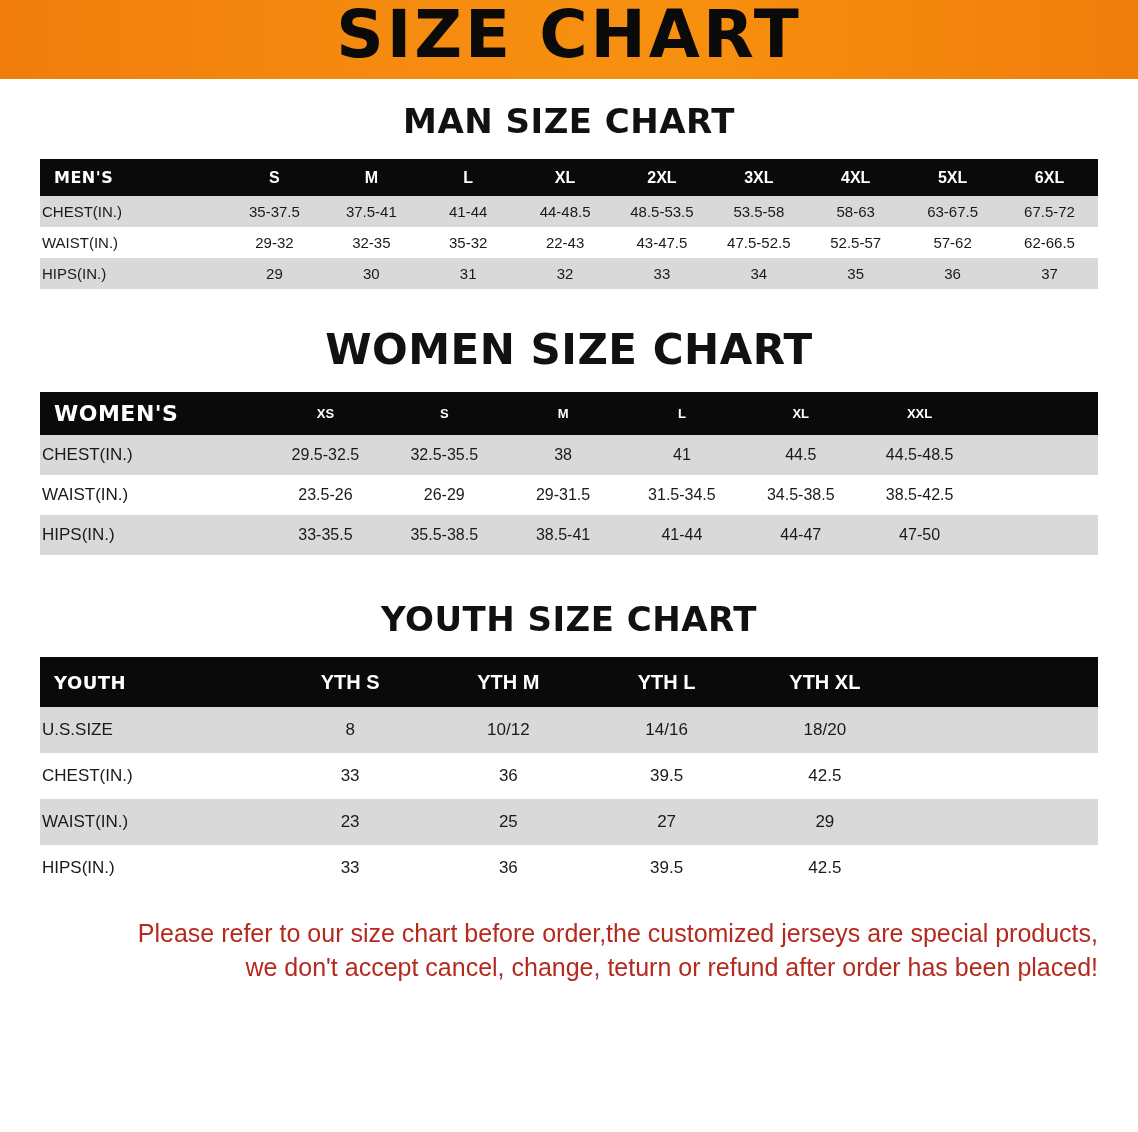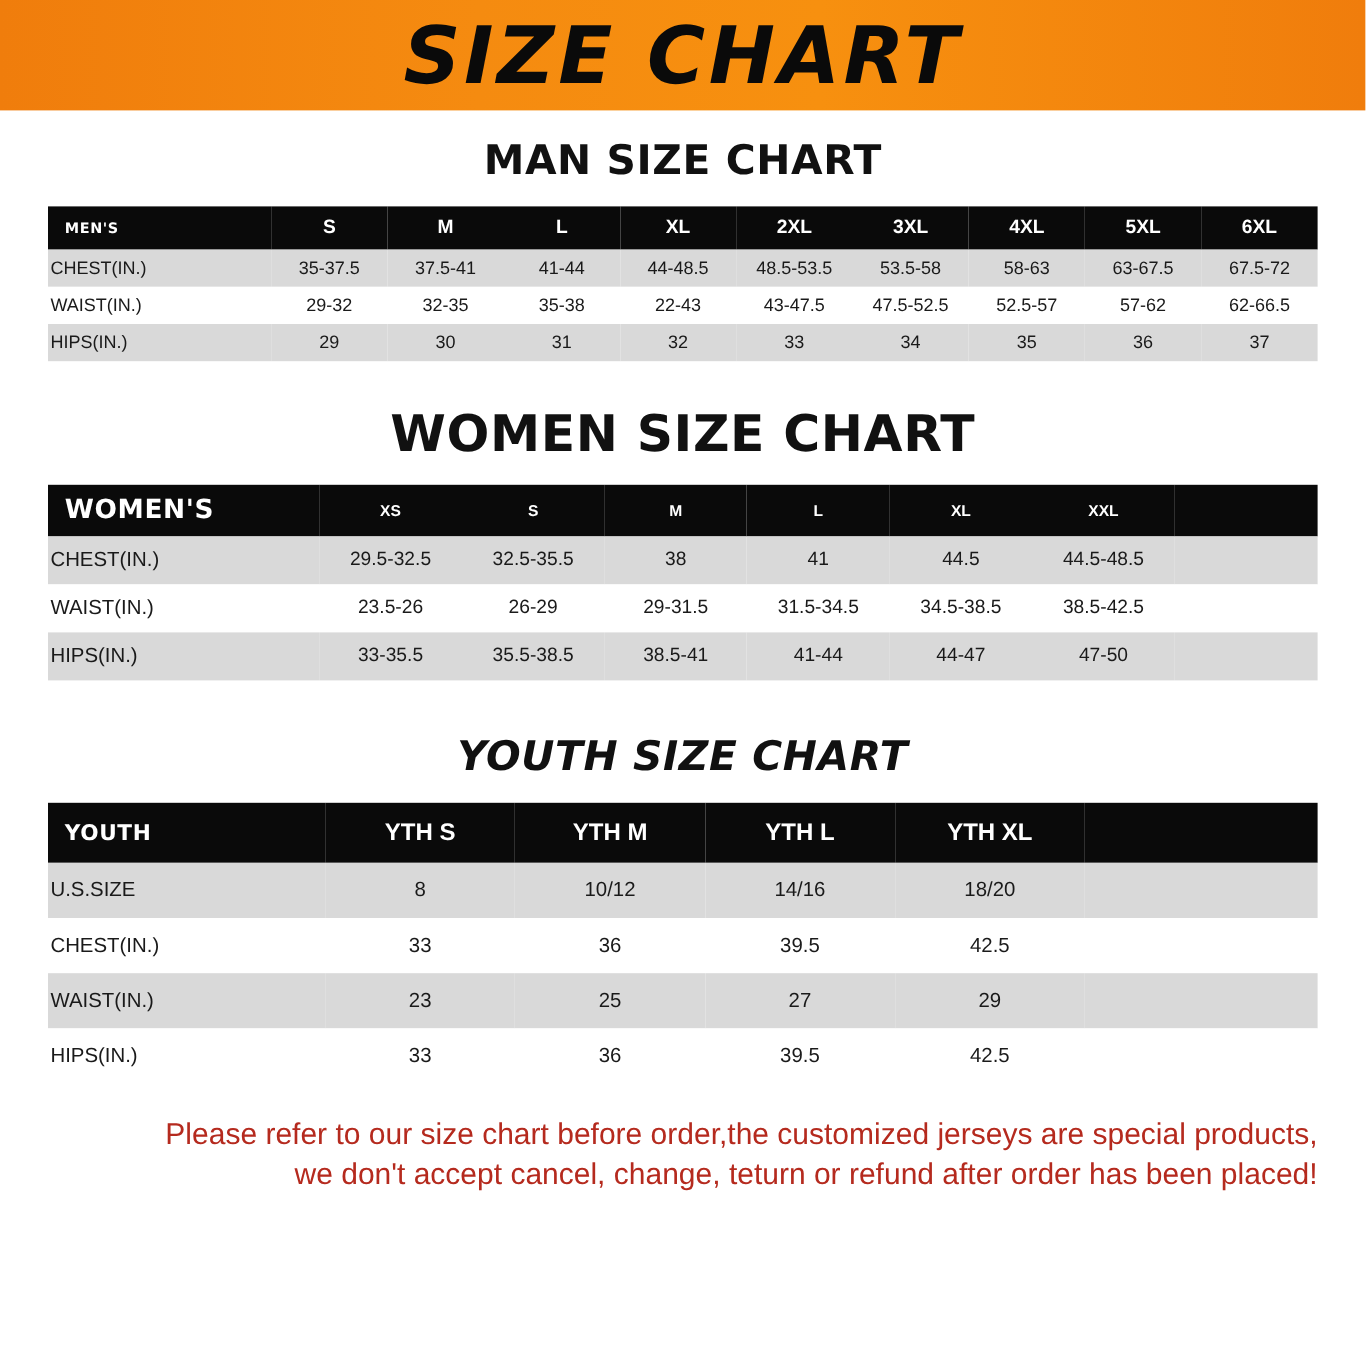--- a/index.html
+++ b/index.html
@@ -15,26 +15,25 @@
   }
   .page {
     position: relative;
     width: 1138px;
     height: 1132px;
     background: #ffffff;
   }
 
   
   .banner {
-    height: 92px;
+    height: 79px;
     background: linear-gradient(90deg, #f07d0c 0%, #f58b10 35%, #f7900f 60%, #f07d0c 100%);
     display: flex;
-    align-items: center;
+    align-items: flex-start;
     justify-content: center;
-    font-style: italic;
   }
   .banner-title {
     font-family: "DejaVu Sans", sans-serif;
     font-weight: bold;
     font-size: 66px;
     letter-spacing: 3px;
     color: #0a0a0a;
     line-height: 1;
     margin-top: 2px;
   }
@@ -42,21 +41,21 @@
   
   .section-title {
     text-align: center;
     font-family: "DejaVu Sans", sans-serif;
     font-weight: bold;
     color: #111111;
     letter-spacing: 0.5px;
   }
   .t-man   { font-size: 34px; margin-top: 22px; margin-bottom: 18px; }
   .t-women { font-size: 42px; margin-top: 36px; margin-bottom: 18px; }
-  .t-youth { font-size: 34px; margin-top: 44px; margin-bottom: 18px; font-style: italic; }
+  .t-youth { font-size: 34px; margin-top: 44px; margin-bottom: 18px; }
 
   
   .table-wrap {
     margin: 0 40px;
   }
   table.size {
     width: 1058px;
     border-collapse: collapse;
     table-layout: fixed;
   }
@@ -88,21 +87,21 @@
   table.size tbody td.rowlabel {
     text-align: left;
     font-size: 15px;
     color: #1a1a1a;
   }
   tr.shade td { background: #d9d9d9; }
   tr.plain td { background: #ffffff; }
 
   
   #men-table thead th { font-size: 16px; }
-  #men-table thead th.rowlabel { font-size: 12px; }
+  #men-table thead th.rowlabel { font-size: 16px; }
   #men-table tbody td { font-size: 15px; }
 
   
   #women-table thead th { font-size: 13px; }
   #women-table thead th.rowlabel { font-size: 22px; }
   #women-table tbody td { font-size: 16px; padding: 10px 2px; }
   #women-table tbody td.rowlabel { font-size: 17px; }
 
   
   #youth-table thead th { font-size: 20px; }
@@ -158,21 +157,21 @@
           <td>48.5-53.5</td>
           <td>53.5-58</td>
           <td>58-63</td>
           <td>63-67.5</td>
           <td>67.5-72</td>
         </tr>
         <tr class="plain">
           <td class="rowlabel">WAIST(IN.)</td>
           <td>29-32</td>
           <td>32-35</td>
-          <td>35-38</td>
+          <td>35-32</td>
           <td>22-43</td>
           <td>43-47.5</td>
           <td>47.5-52.5</td>
           <td>52.5-57</td>
           <td>57-62</td>
           <td>62-66.5</td>
         </tr>
         <tr class="shade">
           <td class="rowlabel">HIPS(IN.)</td>
           <td>29</td>

